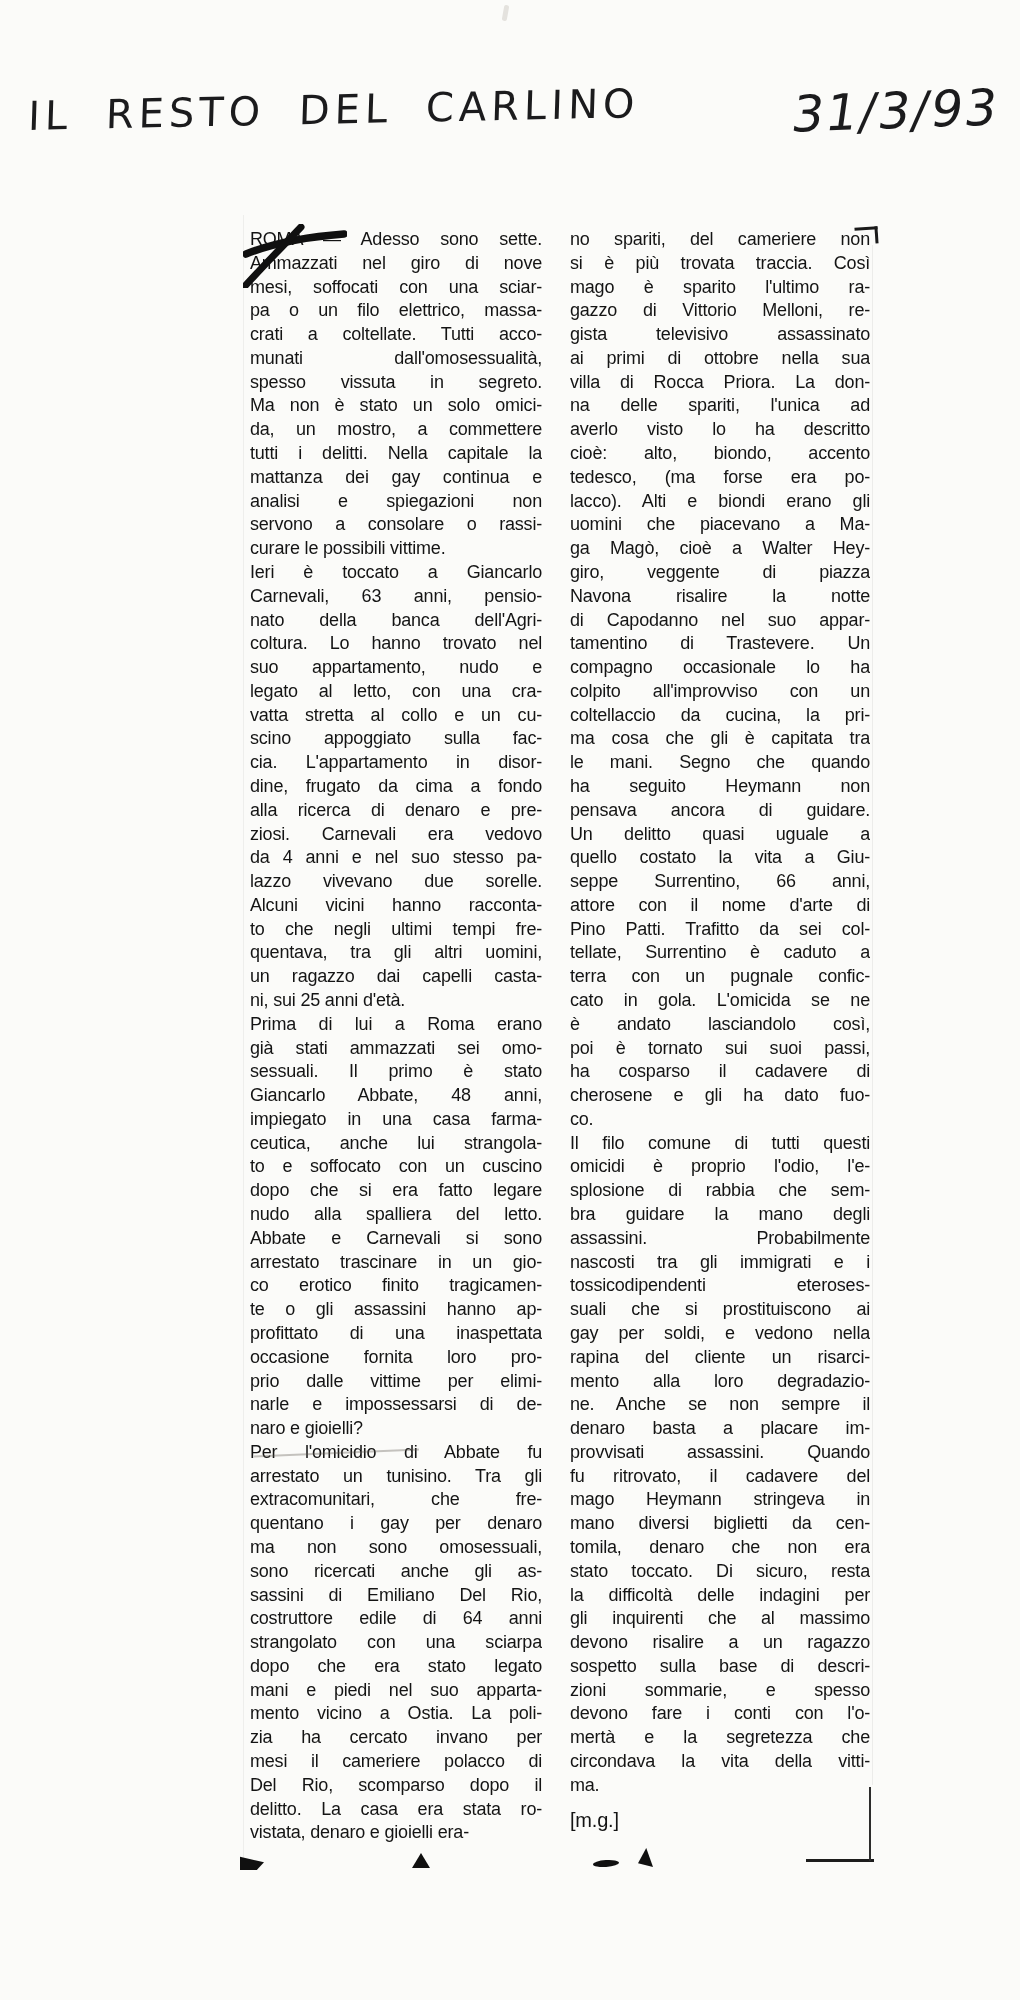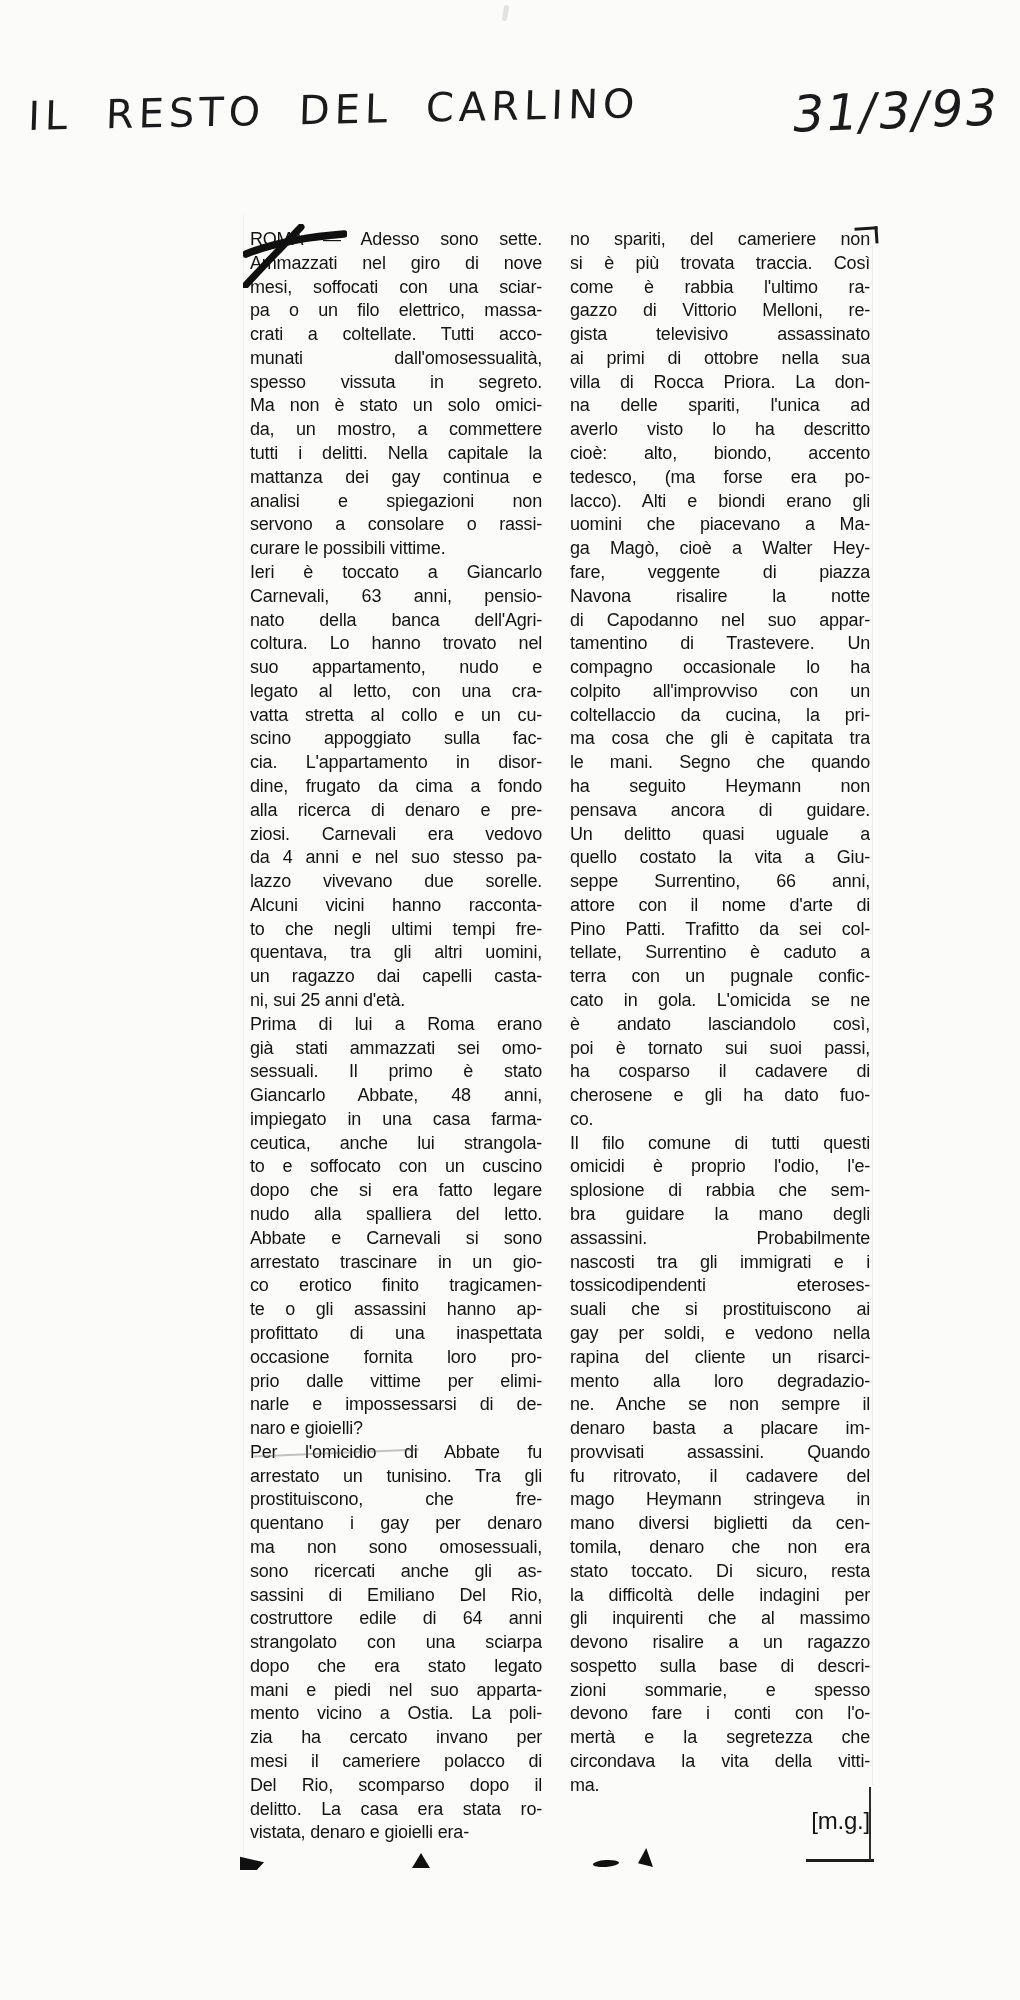--- a/index.html
+++ b/index.html
@@ -51,23 +51,22 @@
     line-height: 23.79px;
     height: 23.79px;
     text-align: justify;
     text-align-last: justify;
     overflow: hidden;
     white-space: nowrap;
   }
   .line.last { text-align-last: left; }
   .byline {
     margin-top: 11px;
-    text-align: right;
     line-height: 23.79px;
-    font-size: 24px;
+    font-size: 20px;
   }
 
   
   .scribble { position: absolute; left: 243px; top: 224px; }
 
   
   .faint-strike {
     position: absolute; left: 254px; top: 1452px;
     width: 165px; height: 2px;
     background: rgba(95, 88, 80, 0.35);
@@ -168,21 +167,21 @@
         <div class="line">te o gli assassini hanno ap-</div>
         <div class="line">profittato di una inaspettata</div>
         <div class="line">occasione fornita loro pro-</div>
         <div class="line">prio dalle vittime per elimi-</div>
         <div class="line">narle e impossessarsi di de-</div>
         <div class="line last">naro e gioielli?</div>
       </div>
       <div class="para">
         <div class="line">Per l'omicidio di Abbate fu</div>
         <div class="line">arrestato un tunisino. Tra gli</div>
-        <div class="line">prostituiscono, che fre-</div>
+        <div class="line">extracomunitari, che fre-</div>
         <div class="line">quentano i gay per denaro</div>
         <div class="line">ma non sono omosessuali,</div>
         <div class="line">sono ricercati anche gli as-</div>
         <div class="line">sassini di Emiliano Del Rio,</div>
         <div class="line">costruttore edile di 64 anni</div>
         <div class="line">strangolato con una sciarpa</div>
         <div class="line">dopo che era stato legato</div>
         <div class="line">mani e piedi nel suo apparta-</div>
         <div class="line">mento vicino a Ostia. La poli-</div>
         <div class="line">zia ha cercato invano per</div>
@@ -190,33 +189,33 @@
         <div class="line">Del Rio, scomparso dopo il</div>
         <div class="line">delitto. La casa era stata ro-</div>
         <div class="line last">vistata, denaro e gioielli era-</div>
       </div>
     </div>
 
   <div class="col col-right">
   <div class="para">
         <div class="line">no spariti, del cameriere non</div>
         <div class="line">si è più trovata traccia. Così</div>
-        <div class="line">come è rabbia l'ultimo ra-</div>
+        <div class="line">mago è sparito l'ultimo ra-</div>
         <div class="line">gazzo di Vittorio Melloni, re-</div>
         <div class="line">gista televisivo assassinato</div>
         <div class="line">ai primi di ottobre nella sua</div>
         <div class="line">villa di Rocca Priora. La don-</div>
         <div class="line">na delle spariti, l'unica ad</div>
         <div class="line">averlo visto lo ha descritto</div>
         <div class="line">cioè: alto, biondo, accento</div>
         <div class="line">tedesco, (ma forse era po-</div>
         <div class="line">lacco). Alti e biondi erano gli</div>
         <div class="line">uomini che piacevano a Ma-</div>
         <div class="line">ga Magò, cioè a Walter Hey-</div>
-        <div class="line">fare, veggente di piazza</div>
+        <div class="line">giro, veggente di piazza</div>
         <div class="line">Navona risalire la notte</div>
         <div class="line">di Capodanno nel suo appar-</div>
         <div class="line">tamentino di Trastevere. Un</div>
         <div class="line">compagno occasionale lo ha</div>
         <div class="line">colpito all'improvviso con un</div>
         <div class="line">coltellaccio da cucina, la pri-</div>
         <div class="line">ma cosa che gli è capitata tra</div>
         <div class="line">le mani. Segno che quando</div>
         <div class="line">ha seguito Heymann non</div>
         <div class="line">pensava ancora di guidare.</div>

